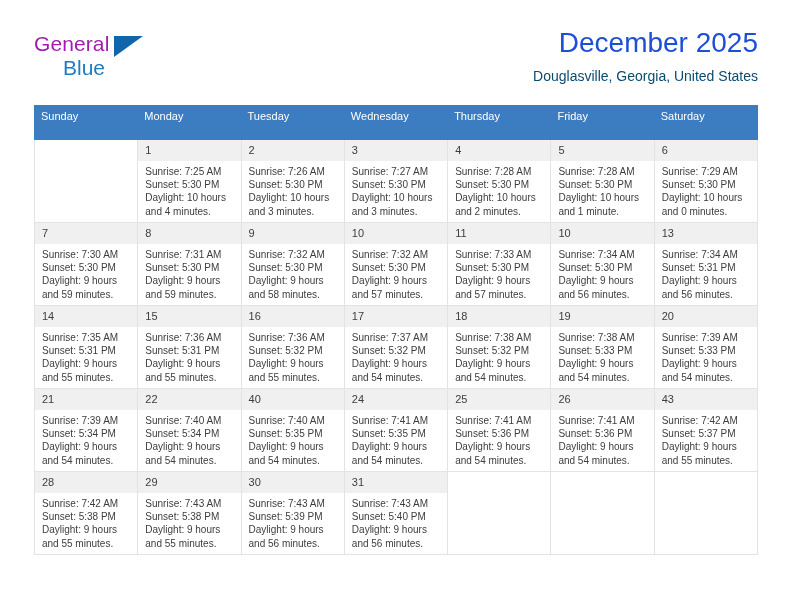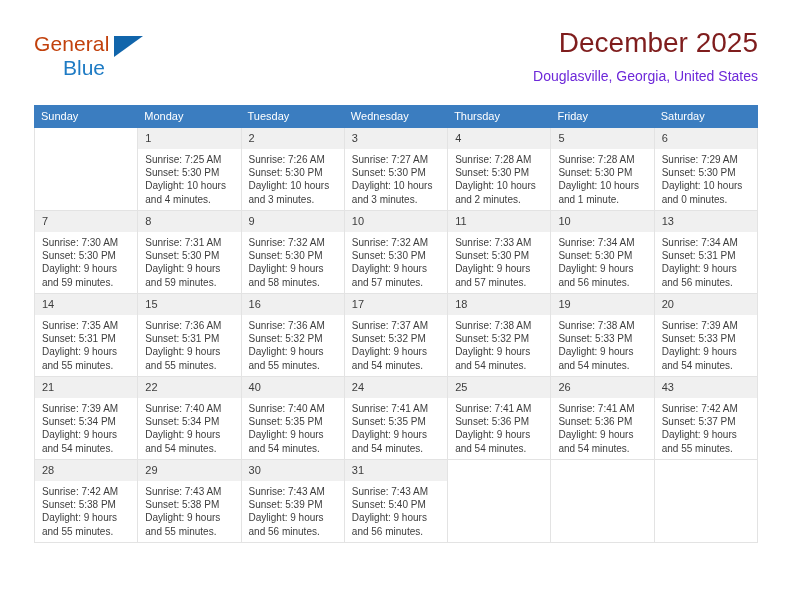--- a/index.html
+++ b/index.html
@@ -35,21 +35,21 @@
     top: 6px;
     width: 130px;
     height: 54px;
   }
   .brand-general {
     position: absolute;
     left: 0;
     top: 0;
     font-size: 21px;
     letter-spacing: 0.1px;
-    color: #c2410c;
+    color: #a21caf;
     font-family: "Liberation Sans", sans-serif;
   }
   .brand-blue {
     position: absolute;
     left: 29px;
     top: 24px;
     font-size: 21px;
     color: #1e7bc4;
     font-family: Liberation Sans, sans-serif;
   }
@@ -64,49 +64,49 @@
   }
   .title-block {
     position: absolute;
     right: 0;
     top: 0;
     text-align: right;
   }
   .cal-title {
     font-size: 28px;
     font-weight: normal;
-    color: #7f1d1d;
+    color: #1d4ed8;
     line-height: 34px;
     white-space: nowrap;
   }
   .cal-subtitle {
     font-size: 14px;
     font-weight: normal;
-    color: #6d28d9;
+    color: #0c4a6e;
     line-height: 20px;
     margin-top: 6px;
     white-space: nowrap;
   }
 
   
   .calendar {
     position: absolute;
     left: 34px;
     top: 105px;
     width: 724px;
     border-collapse: collapse;
     table-layout: fixed;
   }
   .calendar th {
     background: #3b7dc0;
     color: #ffffff;
     font-size: 11px;
     font-weight: normal;
     text-align: left;
-    padding: 4px 0 5px 6px;
+    padding: 4px 0 17px 6px;
     border: 1px solid #3b7dc0;
     height: 12px;
   }
   .calendar td {
     vertical-align: top;
     border: 1px solid #e3e3e3;
     padding: 0;
     height: 82px;
     width: 103.4px;
   }

